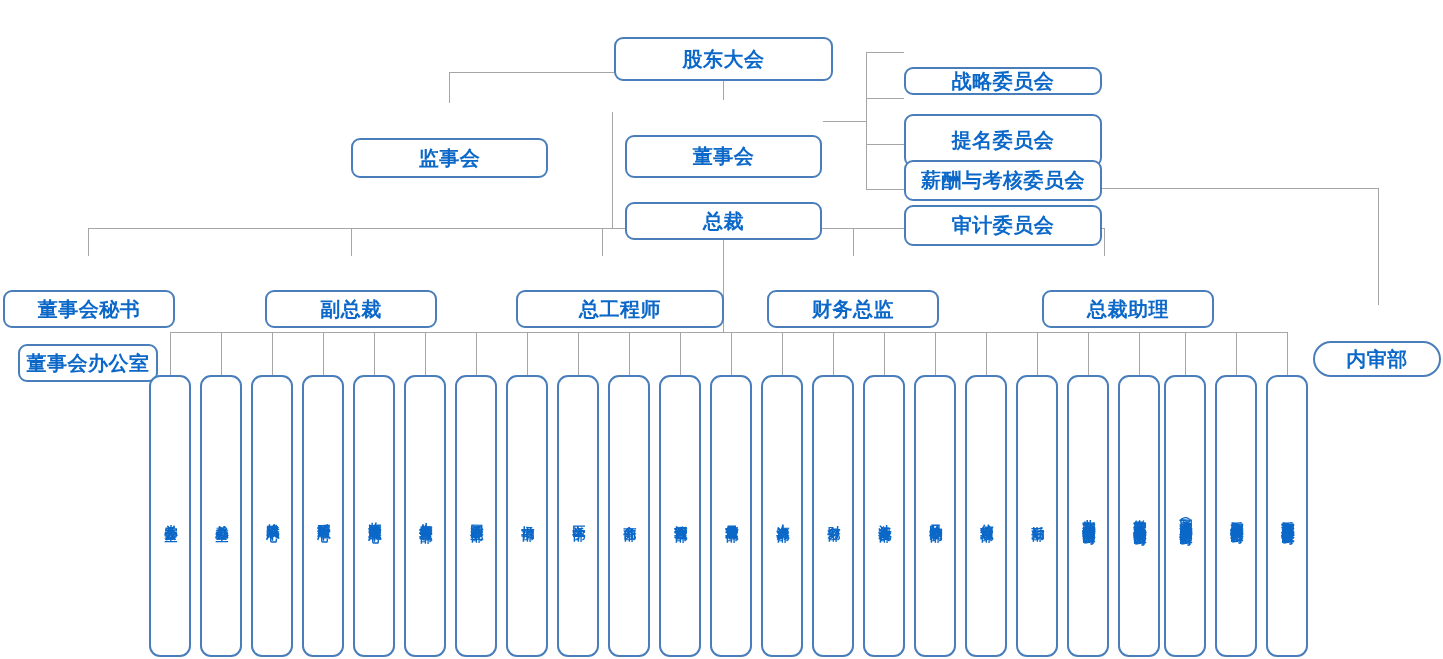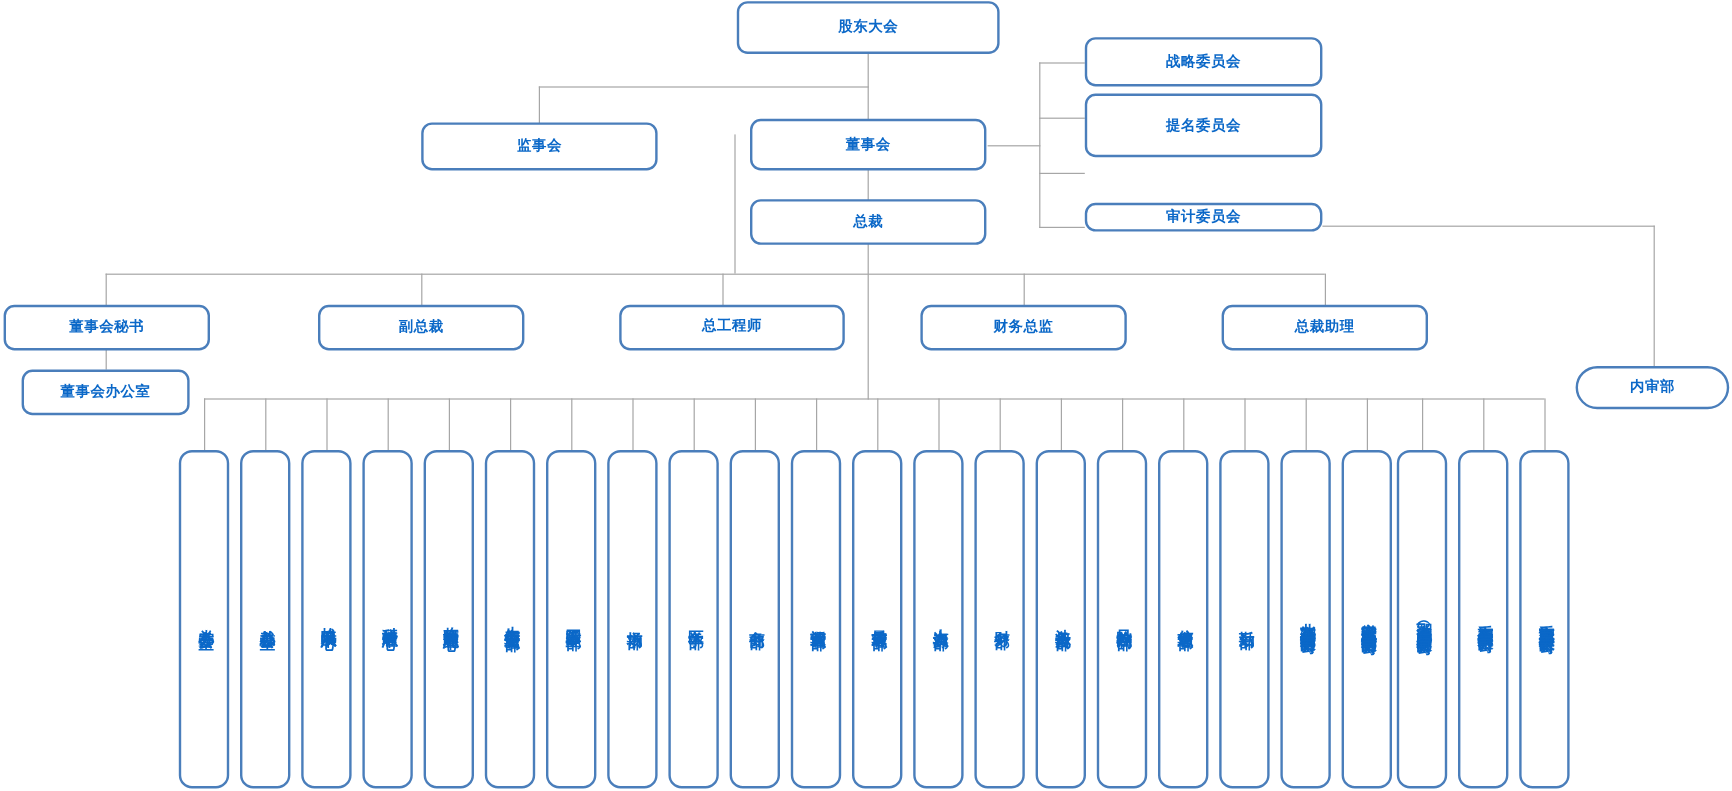--- a/index.html
+++ b/index.html
@@ -30,21 +30,21 @@
     color:#0b68c8;
     font-weight:bold;
     display:flex;
     align-items:center;
     justify-content:center;
     text-align:center;
     line-height:1.15;
     letter-spacing:0.5px;
     z-index:2;
   }
-  .box.h{font-size:12px;}
+  .box.h{font-size:20px;margin-top:36px;}
   
   .box.v{
     writing-mode:vertical-rl;
     text-orientation:upright;
     font-size:13px;
     letter-spacing:1px;
     padding:8px 0;
     border-radius:11px;
   }
 </style>
@@ -109,29 +109,30 @@
   <div class="ln lnv" style="left:1287px;top:332px;height:43px;"></div>
 
   <div class="box h" style="left:614px;top:1px;width:219px;height:44px;">股东大会</div>
 
   <div class="box h" style="left:351px;top:102px;width:197px;height:40px;">监事会</div>
 
   <div class="box h" style="left:625px;top:99px;width:197px;height:43px;">董事会</div>
 
   <div class="box h" style="left:625px;top:166px;width:197px;height:38px;">总裁</div>
 
-  <div class="box h" style="left:904px;top:31px;width:198px;height:41px;">战略委员会</div>
+  <div class="box h" style="left:904px;top:31px;width:198px;height:28px;">战略委员会</div>
   <div class="box h" style="left:904px;top:78px;width:198px;height:53px;">提名委员会</div>
-  <div class="box h" style="left:904px;top:169px;width:198px;height:24px;">审计委员会</div>
+  <div class="box h" style="left:904px;top:124px;width:198px;height:41px;">薪酬与考核委员会</div>
+  <div class="box h" style="left:904px;top:169px;width:198px;height:41px;">审计委员会</div>
 
   <div class="box h" style="left:3px;top:254px;width:172px;height:38px;">董事会秘书</div>
   <div class="box h" style="left:265px;top:254px;width:172px;height:38px;">副总裁</div>
-  <div class="box h" style="left:516px;top:254px;width:188px;height:38px;font-family:Liberation Mono, monospace;">总工程师</div>
+  <div class="box h" style="left:516px;top:254px;width:208px;height:38px;">总工程师</div>
   <div class="box h" style="left:767px;top:254px;width:172px;height:38px;">财务总监</div>
-  <div class="box h" style="left:1018px;top:254px;width:172px;height:38px;">总裁助理</div>
+  <div class="box h" style="left:1042px;top:254px;width:172px;height:38px;">总裁助理</div>
 
   <div class="box h" style="left:18px;top:308px;width:140px;height:38px;">董事会办公室</div>
 
   <div class="box h" style="left:1313px;top:305px;width:128px;height:36px;border-radius:18px;">内审部</div>
 
   <div class="box v" style="left:149px;top:375px;width:42px;height:282px;">党委办公室</div>
   <div class="box v" style="left:200px;top:375px;width:42px;height:282px;">总裁办公室</div>
   <div class="box v" style="left:251px;top:375px;width:42px;height:282px;">战略发展中心</div>
   <div class="box v" style="left:302px;top:375px;width:42px;height:282px;">科研管理中心</div>
   <div class="box v" style="left:353px;top:375px;width:42px;height:282px;">临床研究管理中心</div>

